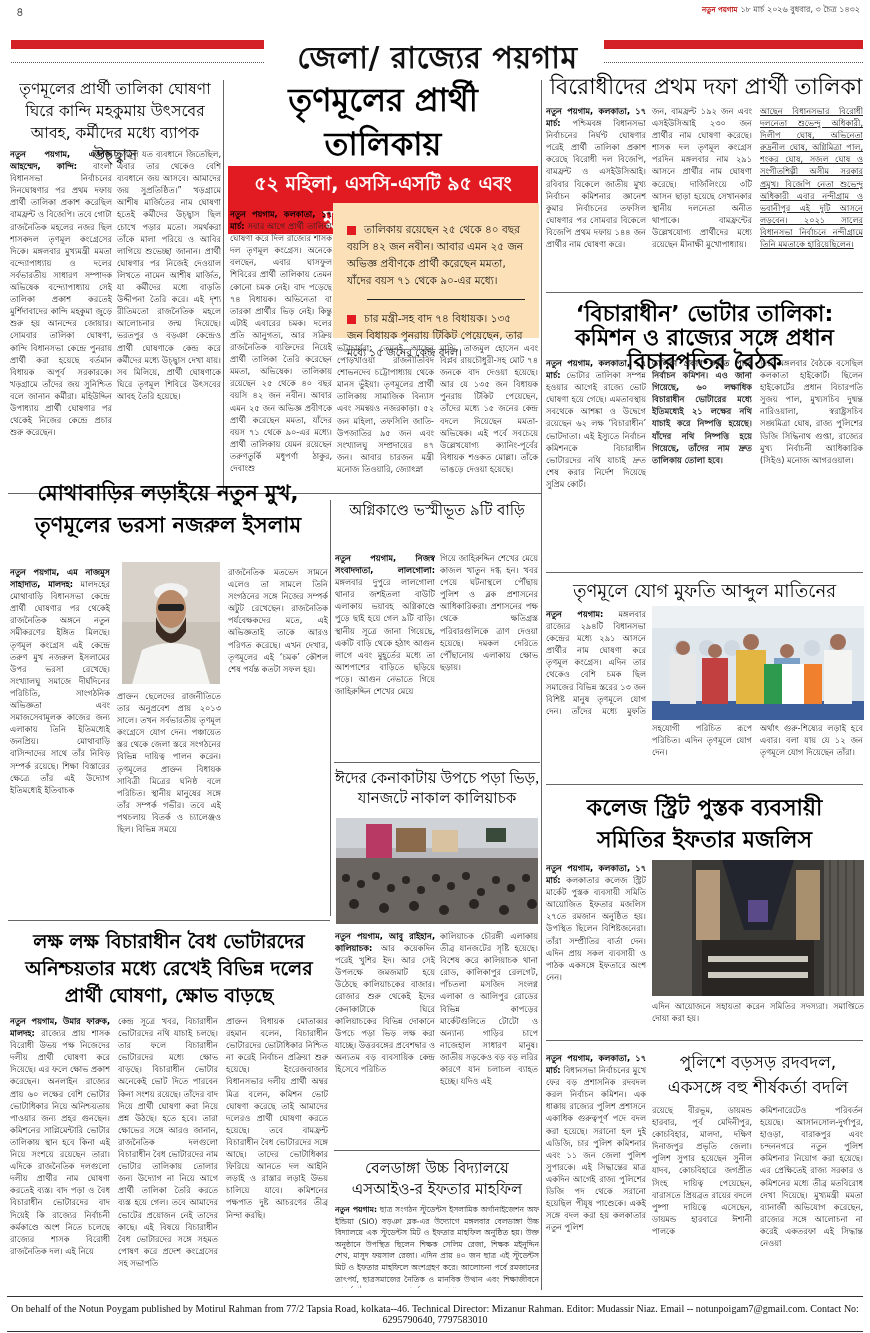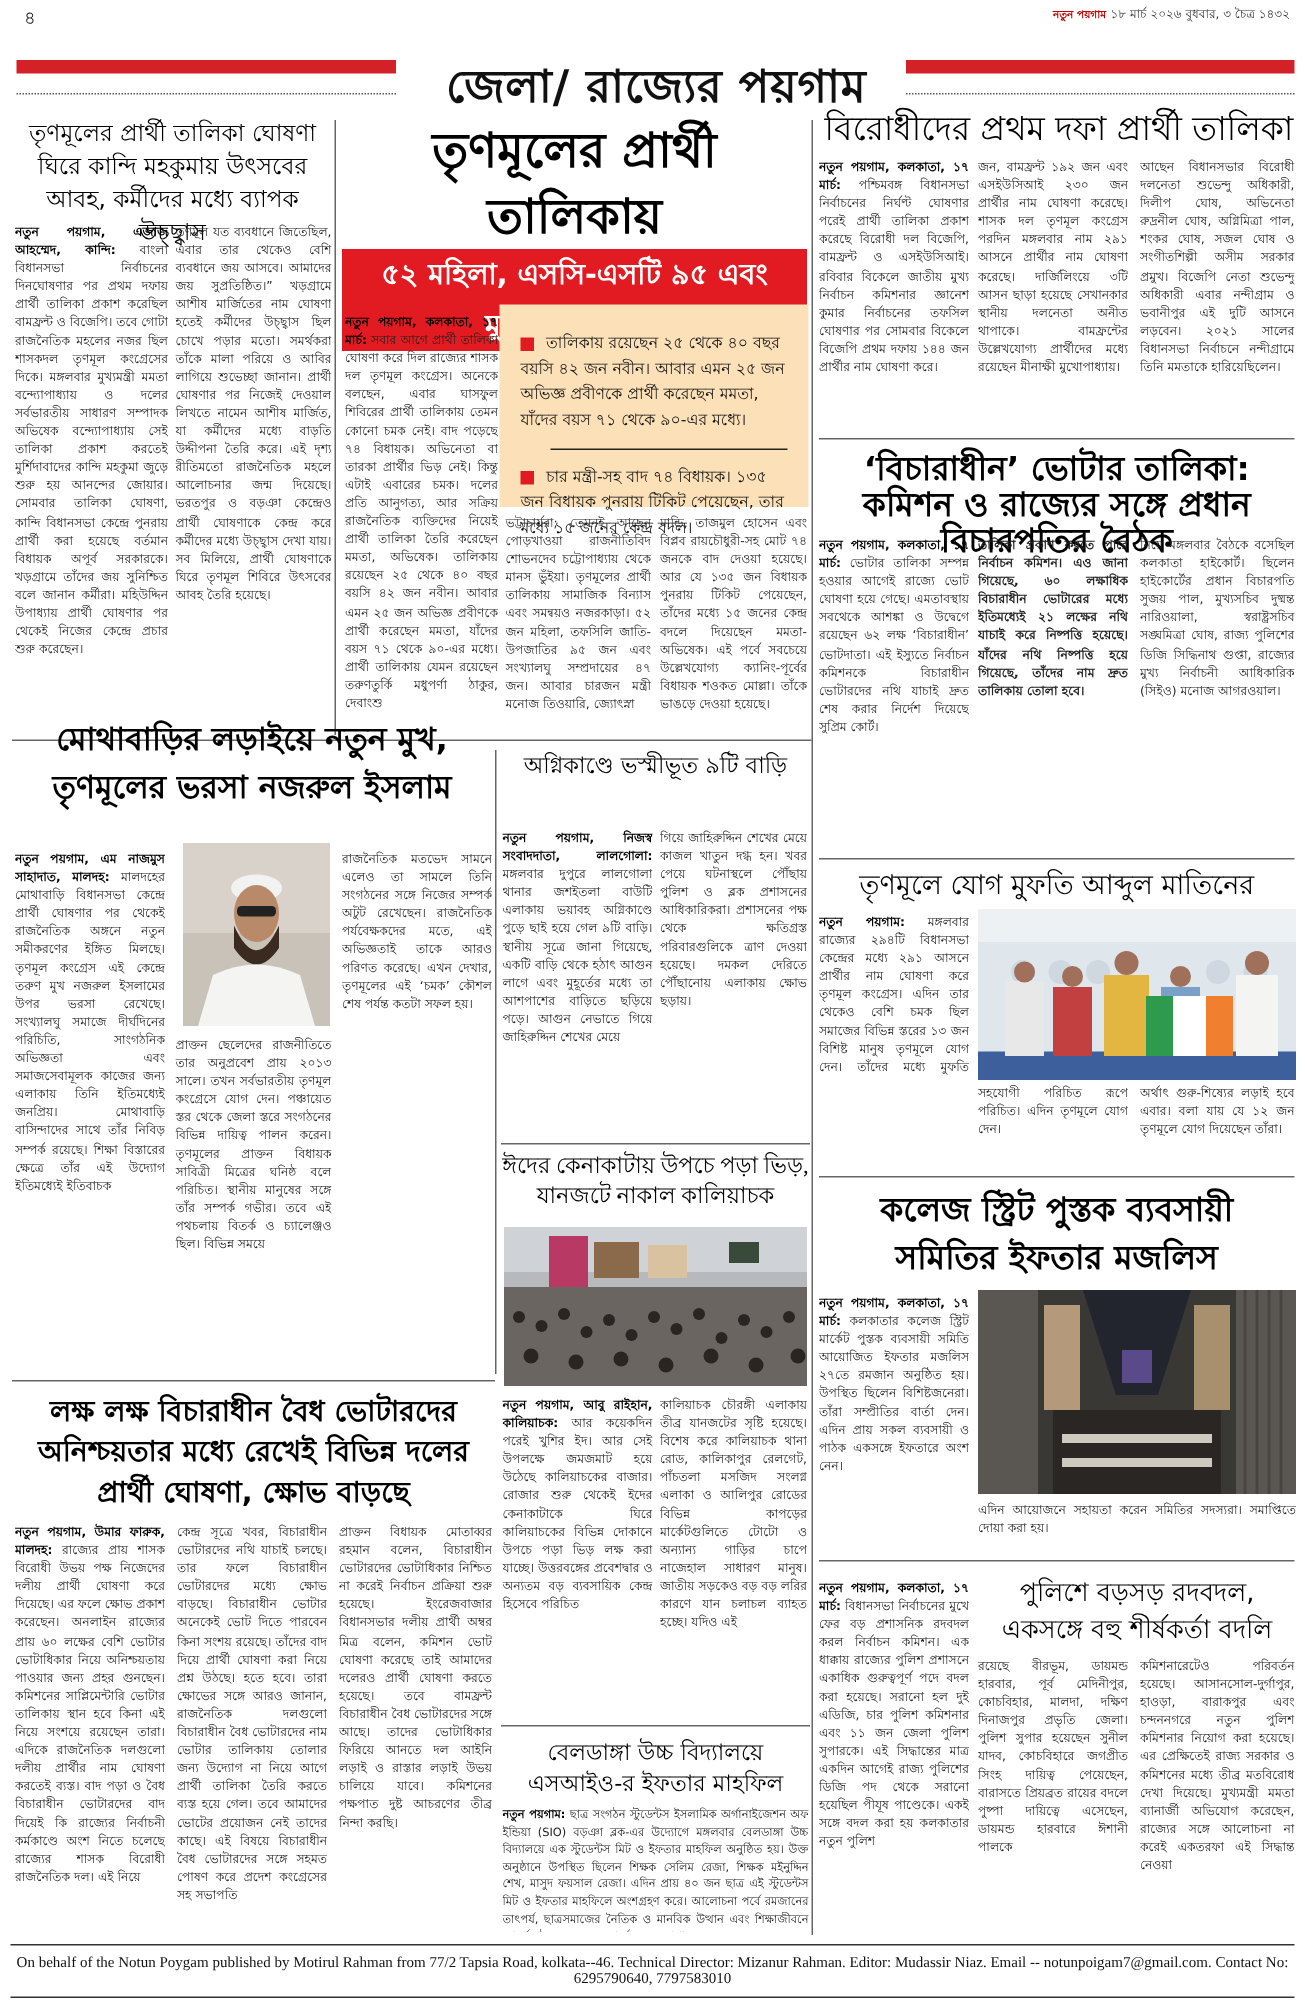--- a/index.html
+++ b/index.html
@@ -51,21 +51,21 @@
   <div class="sep"></div>
   <div><span class="bullet"></span><span>চার মন্ত্রী-সহ বাদ ৭৪ বিধায়ক। ১৩৫ জন বিধায়ক পুনরায় টিকিট পেয়েছেন, তার মধ্যে ১৫ জনের কেন্দ্র বদল।</span></div>
 </div>
 <div class="abs body-col" style="left:337px;top:342px;width:97px;height:148px;">ভট্টাচার্যরা; তেমনই আছেন পোড়খাওয়া রাজনীতিবিদ শোভনদেব চট্টোপাধ্যায় থেকে মানস ভুঁইয়া। তৃণমূলের প্রার্থী তালিকায় সামাজিক বিন্যাস এবং সমন্বয়ও নজরকাড়া। ৫২ জন মহিলা, তফসিলি জাতি-উপজাতির ৯৫ জন এবং সংখ্যালঘু সম্প্রদায়ের ৪৭ জন। আবার চারজন মন্ত্রী মনোজ তিওয়ারি, জ্যোৎস্না</div>
 <div class="abs body-col" style="left:440px;top:342px;width:98px;height:148px;">মান্ডি, তাজমুল হোসেন এবং বিপ্লব রায়চৌধুরী-সহ মোট ৭৪ জনকে বাদ দেওয়া হয়েছে। আর যে ১৩৫ জন বিধায়ক পুনরায় টিকিট পেয়েছেন, তাঁদের মধ্যে ১৫ জনের কেন্দ্র বদলে দিয়েছেন মমতা-অভিষেক। এই পর্বে সবচেয়ে উল্লেখযোগ্য ক্যানিং-পূর্বের বিধায়ক শওকত মোল্লা। তাঁকে ভাঙড়ে দেওয়া হয়েছে।</div>
 <div class="abs vline" style="left:541px;top:80px;height:1210px;"></div>
 
 <div class="abs headline" style="left:546px;top:74px;width:320px;font-size:22px;font-weight:normal;">বিরোধীদের প্রথম দফা প্রার্থী তালিকা</div>
 <div class="abs body-col" style="left:546px;top:105px;width:100px;height:180px;"><b>নতুন পয়গাম, কলকাতা, ১৭ মার্চ:</b> <span>পশ্চিমবঙ্গ বিধানসভা নির্বাচনের নির্ঘণ্ট ঘোষণার পরেই প্রার্থী তালিকা প্রকাশ করেছে বিরোধী দল বিজেপি, বামফ্রন্ট ও এসইউসিআই। রবিবার বিকেলে জাতীয় মুখ্য নির্বাচন কমিশনার জ্ঞানেশ কুমার নির্বাচনের তফসিল ঘোষণার পর সোমবার বিকেলে বিজেপি প্রথম দফায় ১৪৪ জন প্রার্থীর নাম ঘোষণা করে।</span></div>
 <div class="abs body-col" style="left:652px;top:105px;width:100px;height:180px;">জন, বামফ্রন্ট ১৯২ জন এবং এসইউসিআই ২৩০ জন প্রার্থীর নাম ঘোষণা করেছে। শাসক দল তৃণমূল কংগ্রেস পরদিন মঙ্গলবার নাম ২৯১ আসনে প্রার্থীর নাম ঘোষণা করেছে। দার্জিলিংয়ে ৩টি আসন ছাড়া হয়েছে সেখানকার স্থানীয় দলনেতা অনীত থাপাকে। বামফ্রন্টের উল্লেখযোগ্য প্রার্থীদের মধ্যে রয়েছেন মীনাক্ষী মুখোপাধ্যায়।</div>
-<div class="abs body-col" style="left:760px;top:105px;width:103px;height:180px;">আছেন বিধানসভার বিরোধী দলনেতা শুভেন্দু অধিকারী, দিলীপ ঘোষ, অভিনেতা রুদ্রনীল ঘোষ, অগ্নিমিত্রা পাল, শংকর ঘোষ, সজল ঘোষ ও সংগীতশিল্পী অসীম সরকার প্রমুখ। বিজেপি নেতা শুভেন্দু অধিকারী এবার নন্দীগ্রাম ও ভবানীপুর এই দুটি আসনে লড়বেন। ২০২১ সালের বিধানসভা নির্বাচনে নন্দীগ্রামে তিনি মমতাকে হারিয়েছিলেন।</div>
+<div class="abs body-col" style="left:760px;top:105px;width:103px;height:180px;text-decoration:underline;">আছেন বিধানসভার বিরোধী দলনেতা শুভেন্দু অধিকারী, দিলীপ ঘোষ, অভিনেতা রুদ্রনীল ঘোষ, অগ্নিমিত্রা পাল, শংকর ঘোষ, সজল ঘোষ ও সংগীতশিল্পী অসীম সরকার প্রমুখ। বিজেপি নেতা শুভেন্দু অধিকারী এবার নন্দীগ্রাম ও ভবানীপুর এই দুটি আসনে লড়বেন। ২০২১ সালের বিধানসভা নির্বাচনে নন্দীগ্রামে তিনি মমতাকে হারিয়েছিলেন।</div>
 <div class="abs hline" style="left:546px;top:292px;width:317px;"></div>
 
 <div class="abs headline" style="left:546px;top:302px;width:317px;font-size:22px;line-height:24px;">‘বিচারাধীন’ ভোটার তালিকা: কমিশন ও রাজ্যের সঙ্গে প্রধান বিচারপতির বৈঠক</div>
 <div class="abs body-col" style="left:546px;top:357px;width:100px;height:210px;"><b>নতুন পয়গাম, কলকাতা, ১৭ মার্চ:</b> <span>ভোটার তালিকা সম্পন্ন হওয়ার আগেই রাজ্যে ভোট ঘোষণা হয়ে গেছে। এমতাবস্থায় সবথেকে আশঙ্কা ও উদ্বেগে রয়েছেন ৬২ লক্ষ ‘বিচারাধীন’ ভোটদাতা। এই ইস্যুতে নির্বাচন কমিশনকে বিচারাধীন ভোটারদের নথি যাচাই দ্রুত শেষ করার নির্দেশ দিয়েছে সুপ্রিম কোর্ট।</span></div>
 <div class="abs body-col" style="left:652px;top:357px;width:100px;height:210px;font-weight:bold;">তালিকা প্রকাশ করতে পারে নির্বাচন কমিশন। এও জানা গিয়েছে, ৬০ লক্ষাধিক বিচারাধীন ভোটারের মধ্যে ইতিমধ্যেই ২১ লক্ষের নথি যাচাই করে নিষ্পত্তি হয়েছে। যাঁদের নথি নিষ্পত্তি হয়ে গিয়েছে, তাঁদের নাম দ্রুত তালিকায় তোলা হবে।</div>
 <div class="abs body-col" style="left:760px;top:357px;width:103px;height:210px;">নিয়ে মঙ্গলবার বৈঠকে বসেছিল কলকাতা হাইকোর্ট। ছিলেন হাইকোর্টের প্রধান বিচারপতি সুজয় পাল, মুখ্যসচিব দুষ্মন্ত নারিওয়ালা, স্বরাষ্ট্রসচিব সঙ্ঘমিত্রা ঘোষ, রাজ্য পুলিশের ডিজি সিদ্ধিনাথ গুপ্তা, রাজ্যের মুখ্য নির্বাচনী আধিকারিক (সিইও) মনোজ আগরওয়াল।</div>
 <div class="abs hline" style="left:546px;top:572px;width:317px;"></div>
 
 <div class="abs hline" style="left:8px;top:493px;width:533px;"></div>
 

